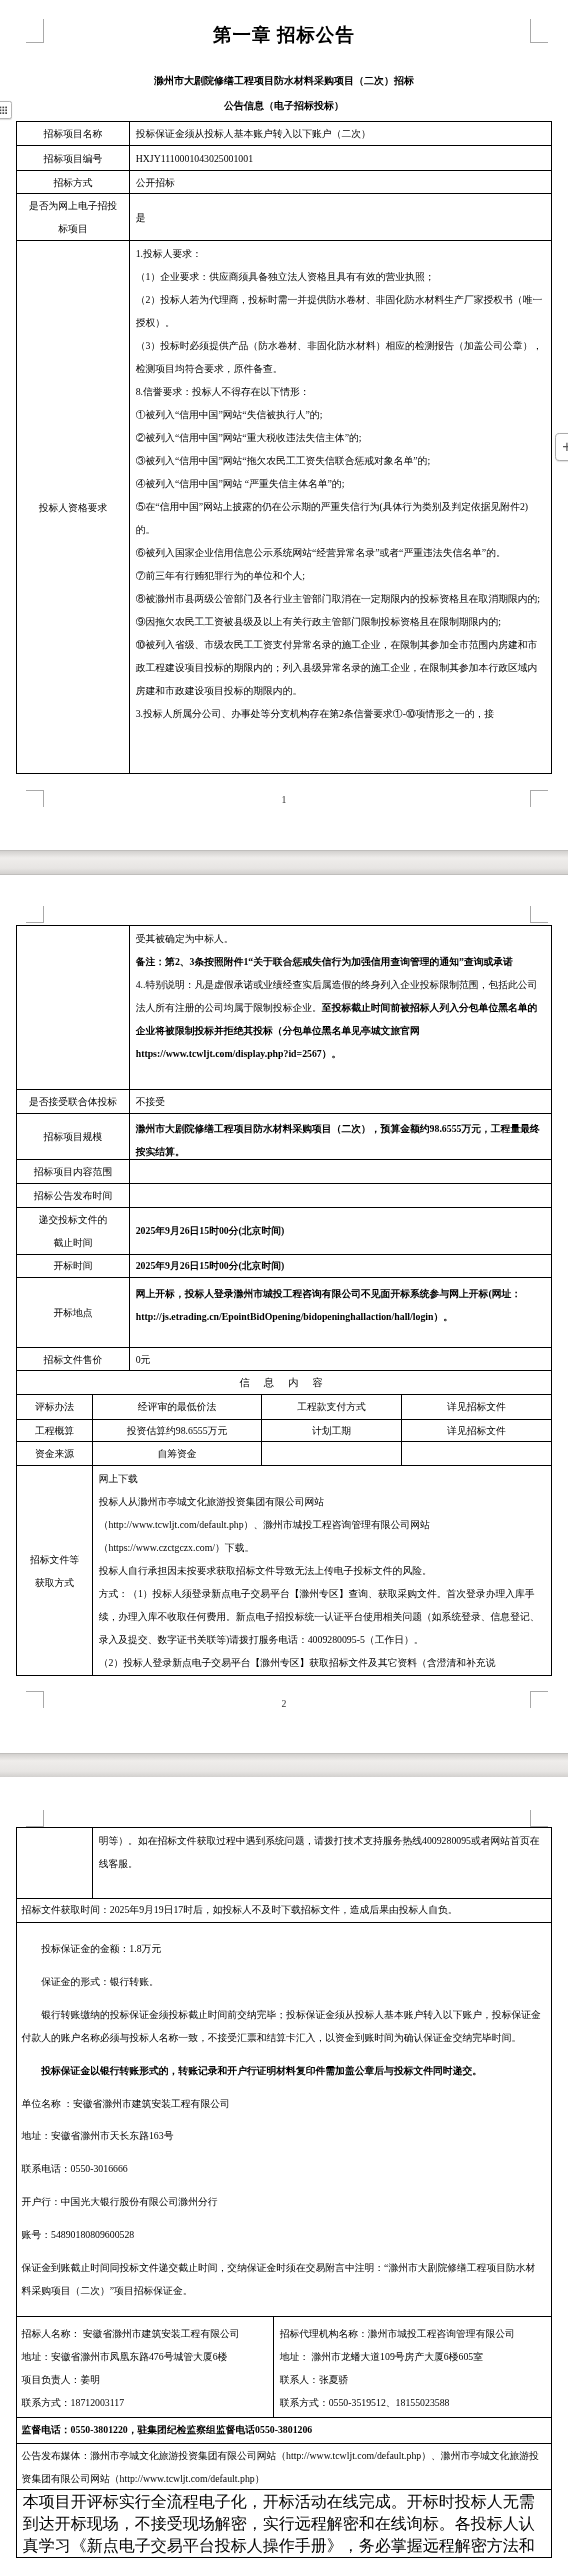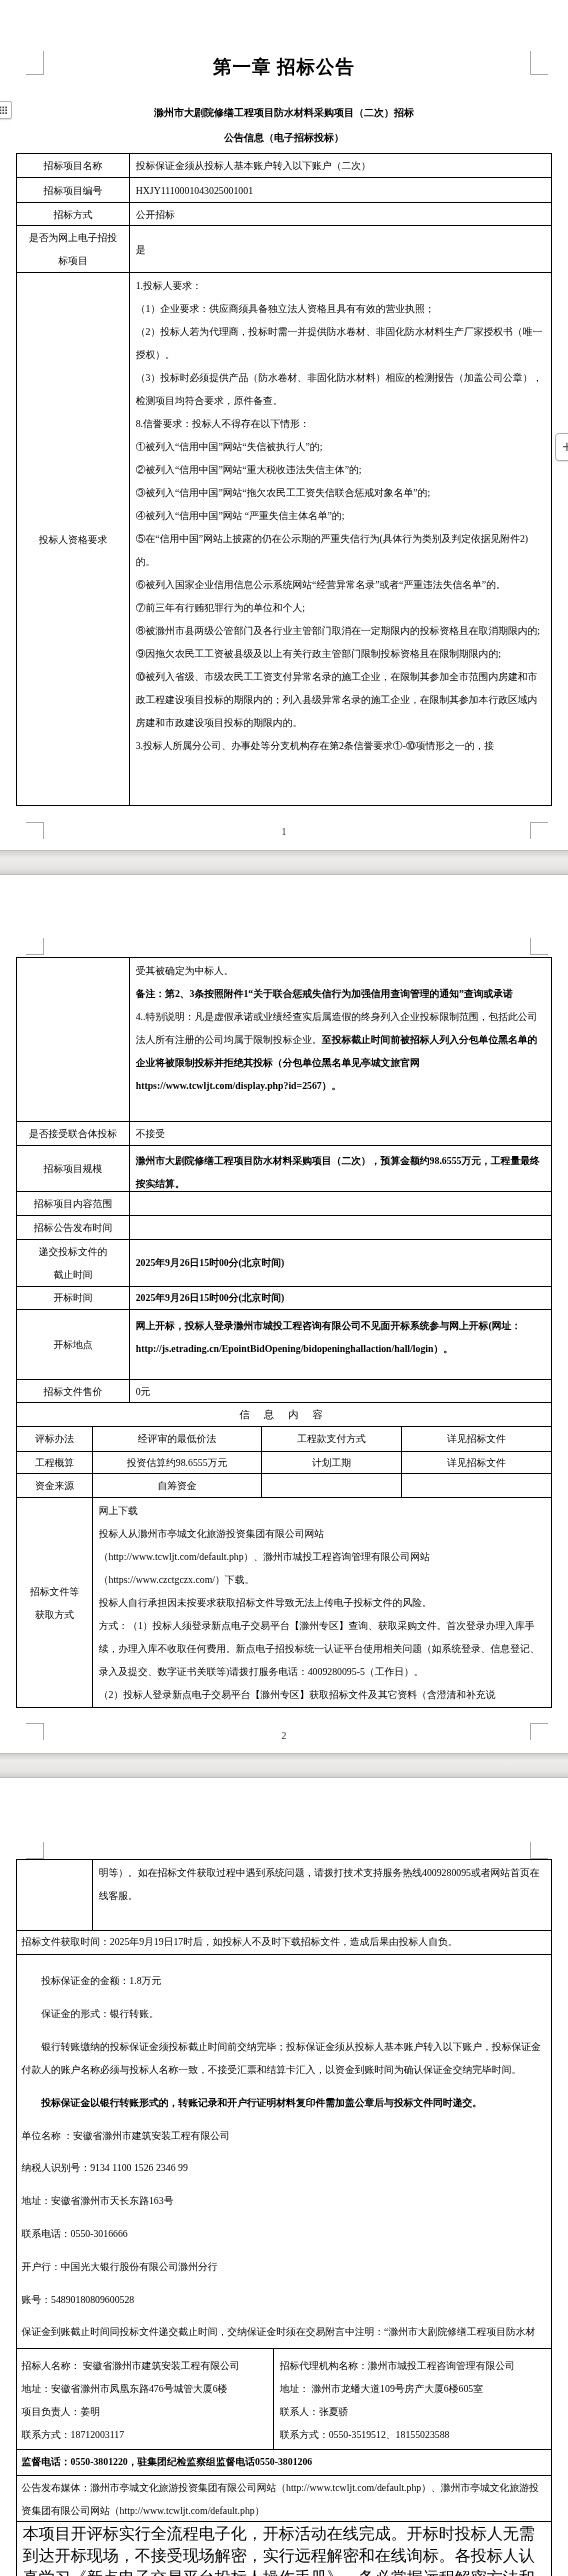--- a/index.html
+++ b/index.html
@@ -1,18 +1,18 @@
 <!DOCTYPE html>
 <html style="font-size:9.2px"><head>
 <meta charset="utf-8">
 <style>
   html,body{margin:0;padding:0;background:#ffffff;}
   .viewport{position:relative;width:568px;height:2576px;overflow:hidden;background:#fff;
     font-family:"Liberation Serif","DejaVu Serif",serif;color:#000;}
-  .page{position:absolute;left:0;width:568px;background:#fff;margin-top:32px;}
+  .page{position:absolute;left:0;width:568px;background:#fff;}
   .sep{position:absolute;left:0;width:568px;height:25px;box-sizing:border-box;
     background:linear-gradient(#d2d0ce,#efedeb 30%,#e7e5e3 75%,#d2d0ce);
     border-top:0.6px solid #c0bebc;border-bottom:0.6px solid #c0bebc;}
   
   .mark{position:absolute;width:18.4px;box-sizing:border-box;border-color:#a9a9a9;border-style:solid;border-width:0;}
   .mk-tl{border-right-width:0.6px;border-bottom-width:0.6px;}
   .mk-tr{border-left-width:0.6px;border-bottom-width:0.6px;}
   .mk-bl{border-right-width:0.6px;border-top-width:0.6px;}
   .mk-br{border-left-width:0.6px;border-top-width:0.6px;}
   
@@ -221,21 +221,20 @@
       <div class="row" style="height:24px;">
         <div class="cell fullrow">招标文件获取时间：2025年9月19日17时后，如投标人不及时下载招标文件，造成后果由投标人自负。</div>
       </div>
       <div class="row" style="height:394px;">
         <div class="cell deposit">
             <p class="ind"><span>投标保证金的金额：1.8万元</span></p>
             <p class="ind"><span>保证金的形式：银行转账。</span></p>
             <p class="ind"><span>银行转账缴纳的投标保证金须投标截止时间前交纳完毕；投标保证金须从投标人基本账户转入以下账户，投标保证金付款人的账户名称必须与投标人名称一致，不接受汇票和结算卡汇入，以资金到账时间为确认保证金交纳完毕时间。</span></p>
             <p class="ind b"><span>投标保证金以银行转账形式的，转账记录和开户行证明材料复印件需加盖公章后与投标文件同时递交。</span></p>
             <p><span>单位名称 ：安徽省滁州市建筑安装工程有限公司</span></p>
-            <p><span>纳税人识别号：9134 1100 1526 2346 99</span></p>
             <p><span>地址：安徽省滁州市天长东路163号</span></p>
             <p><span>联系电话：0550-3016666</span></p>
             <p><span>开户行：中国光大银行股份有限公司滁州分行</span></p>
             <p><span>账号：54890180809600528</span></p>
             <p><span>保证金到账截止时间同投标文件递交截止时间，交纳保证金时须在交易附言中注明：“滁州市大剧院修缮工程项目防水材料采购项目（二次）”项目招标保证金。</span></p>
           </div>
       </div>
       <div class="row" style="height:101px;">
         <div class="cell party party-l">
             <p><span>招标人名称： 安徽省滁州市建筑安装工程有限公司</span></p>

